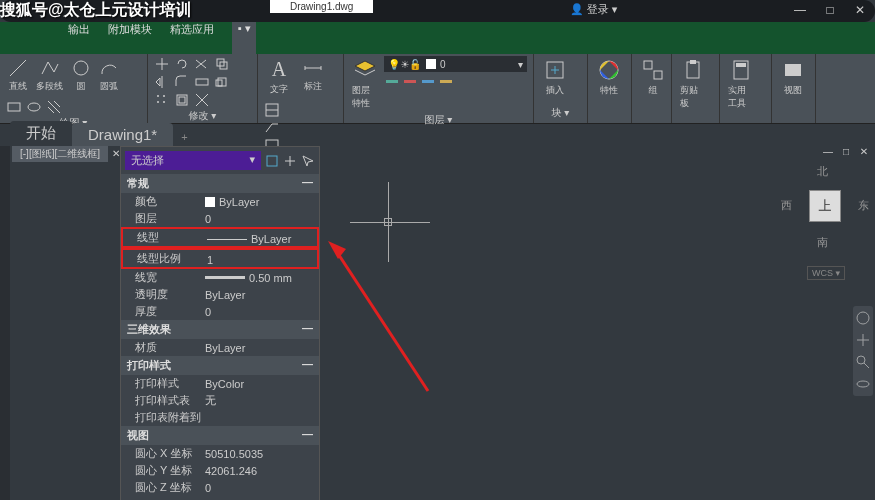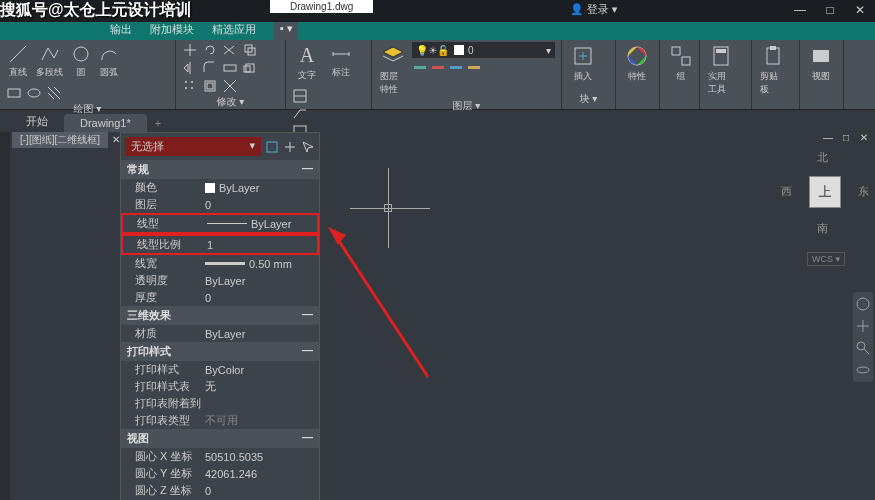--- a/index.html
+++ b/index.html
@@ -1,63 +1,63 @@
 <!DOCTYPE html>
 <html><head>
 <meta charset="utf-8">
 <style>
 * { margin: 0; padding: 0; box-sizing: border-box; font-family: "Microsoft YaHei", Arial, sans-serif; }
 body { background: #33393f; color: #ccc; font-size: 11px; width: 875px; height: 500px; overflow: hidden; position: relative; }
 
-.titlebar { height: 22px; background: #1a1d21; display: flex; align-items: center; position: relative; }
+.titlebar { height: 22px; background: #1a1d21; display: flex; align-items: center; position: relative; border-radius: 11px; }
 .watermark { position: absolute; left: 0; top: 0; font-size: 16px; color: #fff; font-weight: bold; z-index: 100; text-shadow: 1px 1px 2px #000; }
 .title-center { position: absolute; left: 270px; top: 0; background: #fff; color: #333; padding: 1px 20px; font-size: 10px; }
 .title-search { position: absolute; left: 430px; top: 2px; background: #444; width: 110px; height: 16px; font-size: 9px; color: #777; padding: 1px 4px; font-style: italic; }
 .title-login { position: absolute; left: 570px; top: 2px; color: #ccc; font-size: 11px; }
 .win-controls { position: absolute; right: 0; top: 0; display: flex; }
 .win-btn { width: 30px; height: 20px; display: flex; align-items: center; justify-content: center; color: #ccc; font-size: 12px; }
 
-.menubar { height: 18px; background: #0f766e; display: flex; padding-left: 110px; gap: 18px; font-size: 11px; color: #ddd; }
+.menubar { height: 32px; background: #14532d; display: flex; padding-left: 68px; gap: 18px; font-size: 11px; color: #ddd; }
 .menu-item.active { background: #4a5158; padding: 0 6px; }
 
 .ribbon { height: 70px; background: #4a5158; display: flex; border-bottom: 1px solid #222; }
 .ribbon-group { border-right: 1px solid #333; padding: 2px 6px; display: flex; flex-direction: column; justify-content: space-between; }
 .ribbon-group-label { font-size: 10px; color: #ccc; text-align: center; padding: 1px 0; }
 .ribbon-tools { display: flex; gap: 4px; align-items: flex-start; flex-wrap: wrap; }
 .tool-btn { display: flex; flex-direction: column; align-items: center; padding: 2px; font-size: 9px; color: #ccc; gap: 2px; }
 .tool-icon { width: 20px; height: 20px; display: flex; align-items: center; justify-content: center; }
 .tool-big { width: 30px; }
 .small-grid { display: grid; grid-template-columns: repeat(3, 18px); gap: 2px; }
 .small-icon { width: 16px; height: 16px; }
 .dropdown-strip { background: #2a2e33; height: 16px; display: flex; align-items: center; padding: 0 4px; font-size: 10px; color: #ccc; min-width: 140px; }
 
 .doc-tabs { height: 22px; background: #33393f; display: flex; align-items: flex-end; padding-left: 10px; gap: 0; }
-.doc-tab { padding: 3px 16px; background: #33393f; color: #ccc; font-size: 11px; border-top-left-radius: 4px; border-top-right-radius: 4px; }
+.doc-tab { padding: 3px 16px; background: #33393f; color: #ccc; font-size: 15px; border-top-left-radius: 4px; border-top-right-radius: 4px; }
 .doc-tab.active { background: #4a5158; }
 .doc-tab-add { padding: 3px 8px; color: #888; }
 
 .workspace { position: relative; height: 370px; background: #33393f; }
 .left-strip { position: absolute; left: 0; top: 0; width: 10px; height: 100%; background: #2a2e33; }
 .model-tab { position: absolute; left: 12px; top: 0; background: #555c64; padding: 1px 8px; font-size: 10px; color: #ccc; }
 
 .prop-panel { position: absolute; left: 120px; top: 0; width: 200px; background: #3d434a; border: 1px solid #555; height: 370px; }
 .prop-close { position: absolute; left: 112px; top: 2px; color: #ccc; font-size: 10px; }
 .prop-header { display: flex; align-items: center; padding: 4px; gap: 4px; }
-.prop-select { flex: 1; background: #7f1d1d; padding: 2px 6px; font-size: 11px; color: #ccc; display: flex; justify-content: space-between; gap: 36px; }
+.prop-select { flex: 1; background: #4c1d95; padding: 2px 6px; font-size: 11px; color: #ccc; display: flex; justify-content: space-between; gap: 36px; }
 .prop-icons { display: flex; gap: 4px; }
 .prop-icon { width: 14px; height: 14px; }
 .prop-section-hdr { background: #4a5158; padding: 2px 6px; font-size: 11px; font-weight: bold; color: #ddd; display: flex; justify-content: space-between; }
 .prop-row { display: flex; padding: 1px 0; font-size: 11px; }
 .prop-label { width: 80px; padding-left: 14px; color: #ccc; }
 .prop-value { flex: 1; color: #ccc; padding-left: 4px; display: flex; align-items: center; gap: 4px; }
 .color-swatch { width: 10px; height: 10px; background: #fff; display: inline-block; }
 .line-sample { width: 40px; height: 1px; background: #ccc; display: inline-block; }
 .line-sample-thick { height: 3px; }
 .prop-value.dim { color: #888; }
-.highlight-box { border: 2px solid #e02020; }
+.highlight-box { border: 2px solid #e02020; align-items: flex-end; }
 
 .canvas { position: absolute; left: 320px; top: 0; right: 0; height: 370px; background: #33393f; }
 .crosshair-h { position: absolute; top: 76px; left: 30px; width: 80px; height: 1px; background: #aaa; }
 .crosshair-v { position: absolute; top: 36px; left: 68px; width: 1px; height: 80px; background: #aaa; }
 .crosshair-box { position: absolute; top: 72px; left: 64px; width: 8px; height: 8px; border: 1px solid #aaa; }
 .arrow { position: absolute; top: 95px; left: 8px; }
 
 .viewcube { position: absolute; right: 20px; top: 30px; width: 60px; height: 60px; }
 .vc-top { position: absolute; top: -12px; left: 22px; font-size: 11px; color: #999; }
 .vc-bottom { position: absolute; bottom: -14px; left: 22px; font-size: 11px; color: #999; }
@@ -91,21 +91,21 @@
 </div>
 
 <div class="menubar">
   <div class="menu-item">输出</div>
   <div class="menu-item">附加模块</div>
   <div class="menu-item">精选应用</div>
   <div class="menu-item active">▪ ▾</div>
 </div>
 
 <div class="ribbon">
-  <div class="ribbon-group" style="width:176px">
+  <div class="ribbon-group" style="width:148px">
     <div class="ribbon-tools">
       <div class="tool-btn">
           <svg class="tool-icon">
             <line x1="2" y1="18" x2="18" y2="2" stroke="#ccc"></line>
           </svg>
           <span>直线</span>
         </div>
       <div class="tool-btn">
           <svg class="tool-icon">
             <polyline points="2,16 8,4 14,14 18,6" stroke="#ccc" fill="none"></polyline>
@@ -277,37 +277,37 @@
   <div class="ribbon-group" style="width:40px">
     <div class="tool-btn tool-big">
         <svg width="24" height="24">
           <rect x="3" y="3" width="8" height="8" stroke="#ccc" fill="none"></rect>
           <rect x="13" y="13" width="8" height="8" stroke="#ccc" fill="none"></rect>
         </svg>
         <span>组</span>
       </div>
   </div>
 
+  <div class="ribbon-group" style="width:48px">
+    <div class="tool-btn tool-big">
+        <svg width="24" height="24">
+          <rect x="6" y="4" width="12" height="16" stroke="#ccc" fill="none"></rect>
+          <rect x="9" y="2" width="6" height="4" fill="#ccc"></rect>
+        </svg>
+        <span>剪贴板</span>
+      </div>
+  </div>
+
   <div class="ribbon-group" style="width:52px">
     <div class="tool-btn tool-big">
         <svg width="24" height="24">
           <rect x="5" y="3" width="14" height="18" stroke="#ccc" fill="none"></rect>
           <rect x="7" y="5" width="10" height="4" fill="#ccc"></rect>
         </svg>
         <span>实用工具</span>
-      </div>
-  </div>
-
-  <div class="ribbon-group" style="width:48px">
-    <div class="tool-btn tool-big">
-        <svg width="24" height="24">
-          <rect x="6" y="4" width="12" height="16" stroke="#ccc" fill="none"></rect>
-          <rect x="9" y="2" width="6" height="4" fill="#ccc"></rect>
-        </svg>
-        <span>剪贴板</span>
       </div>
   </div>
 
   <div class="ribbon-group" style="width:44px">
     <div class="tool-btn tool-big">
         <svg width="24" height="24">
           <rect x="4" y="6" width="16" height="12" fill="#ccc"></rect>
         </svg>
         <span>视图</span>
       </div>
@@ -391,24 +391,20 @@
         <div class="prop-row">
           <div class="prop-label">打印样式</div>
           <div class="prop-value"> ByColor</div>
         </div>
         <div class="prop-row">
           <div class="prop-label">打印样式表</div>
           <div class="prop-value"> 无</div>
         </div>
         <div class="prop-row">
           <div class="prop-label">打印表附着到</div>
-        </div>
-        <div class="prop-row">
-          <div class="prop-label">打印表类型</div>
-          <div class="prop-value dim"> 不可用</div>
         </div>
         <div class="prop-section-hdr">
           <span>视图</span>
           <span>—</span>
         </div>
         <div class="prop-row">
           <div class="prop-label">圆心 X 坐标</div>
           <div class="prop-value"> 50510.5035</div>
         </div>
         <div class="prop-row">

